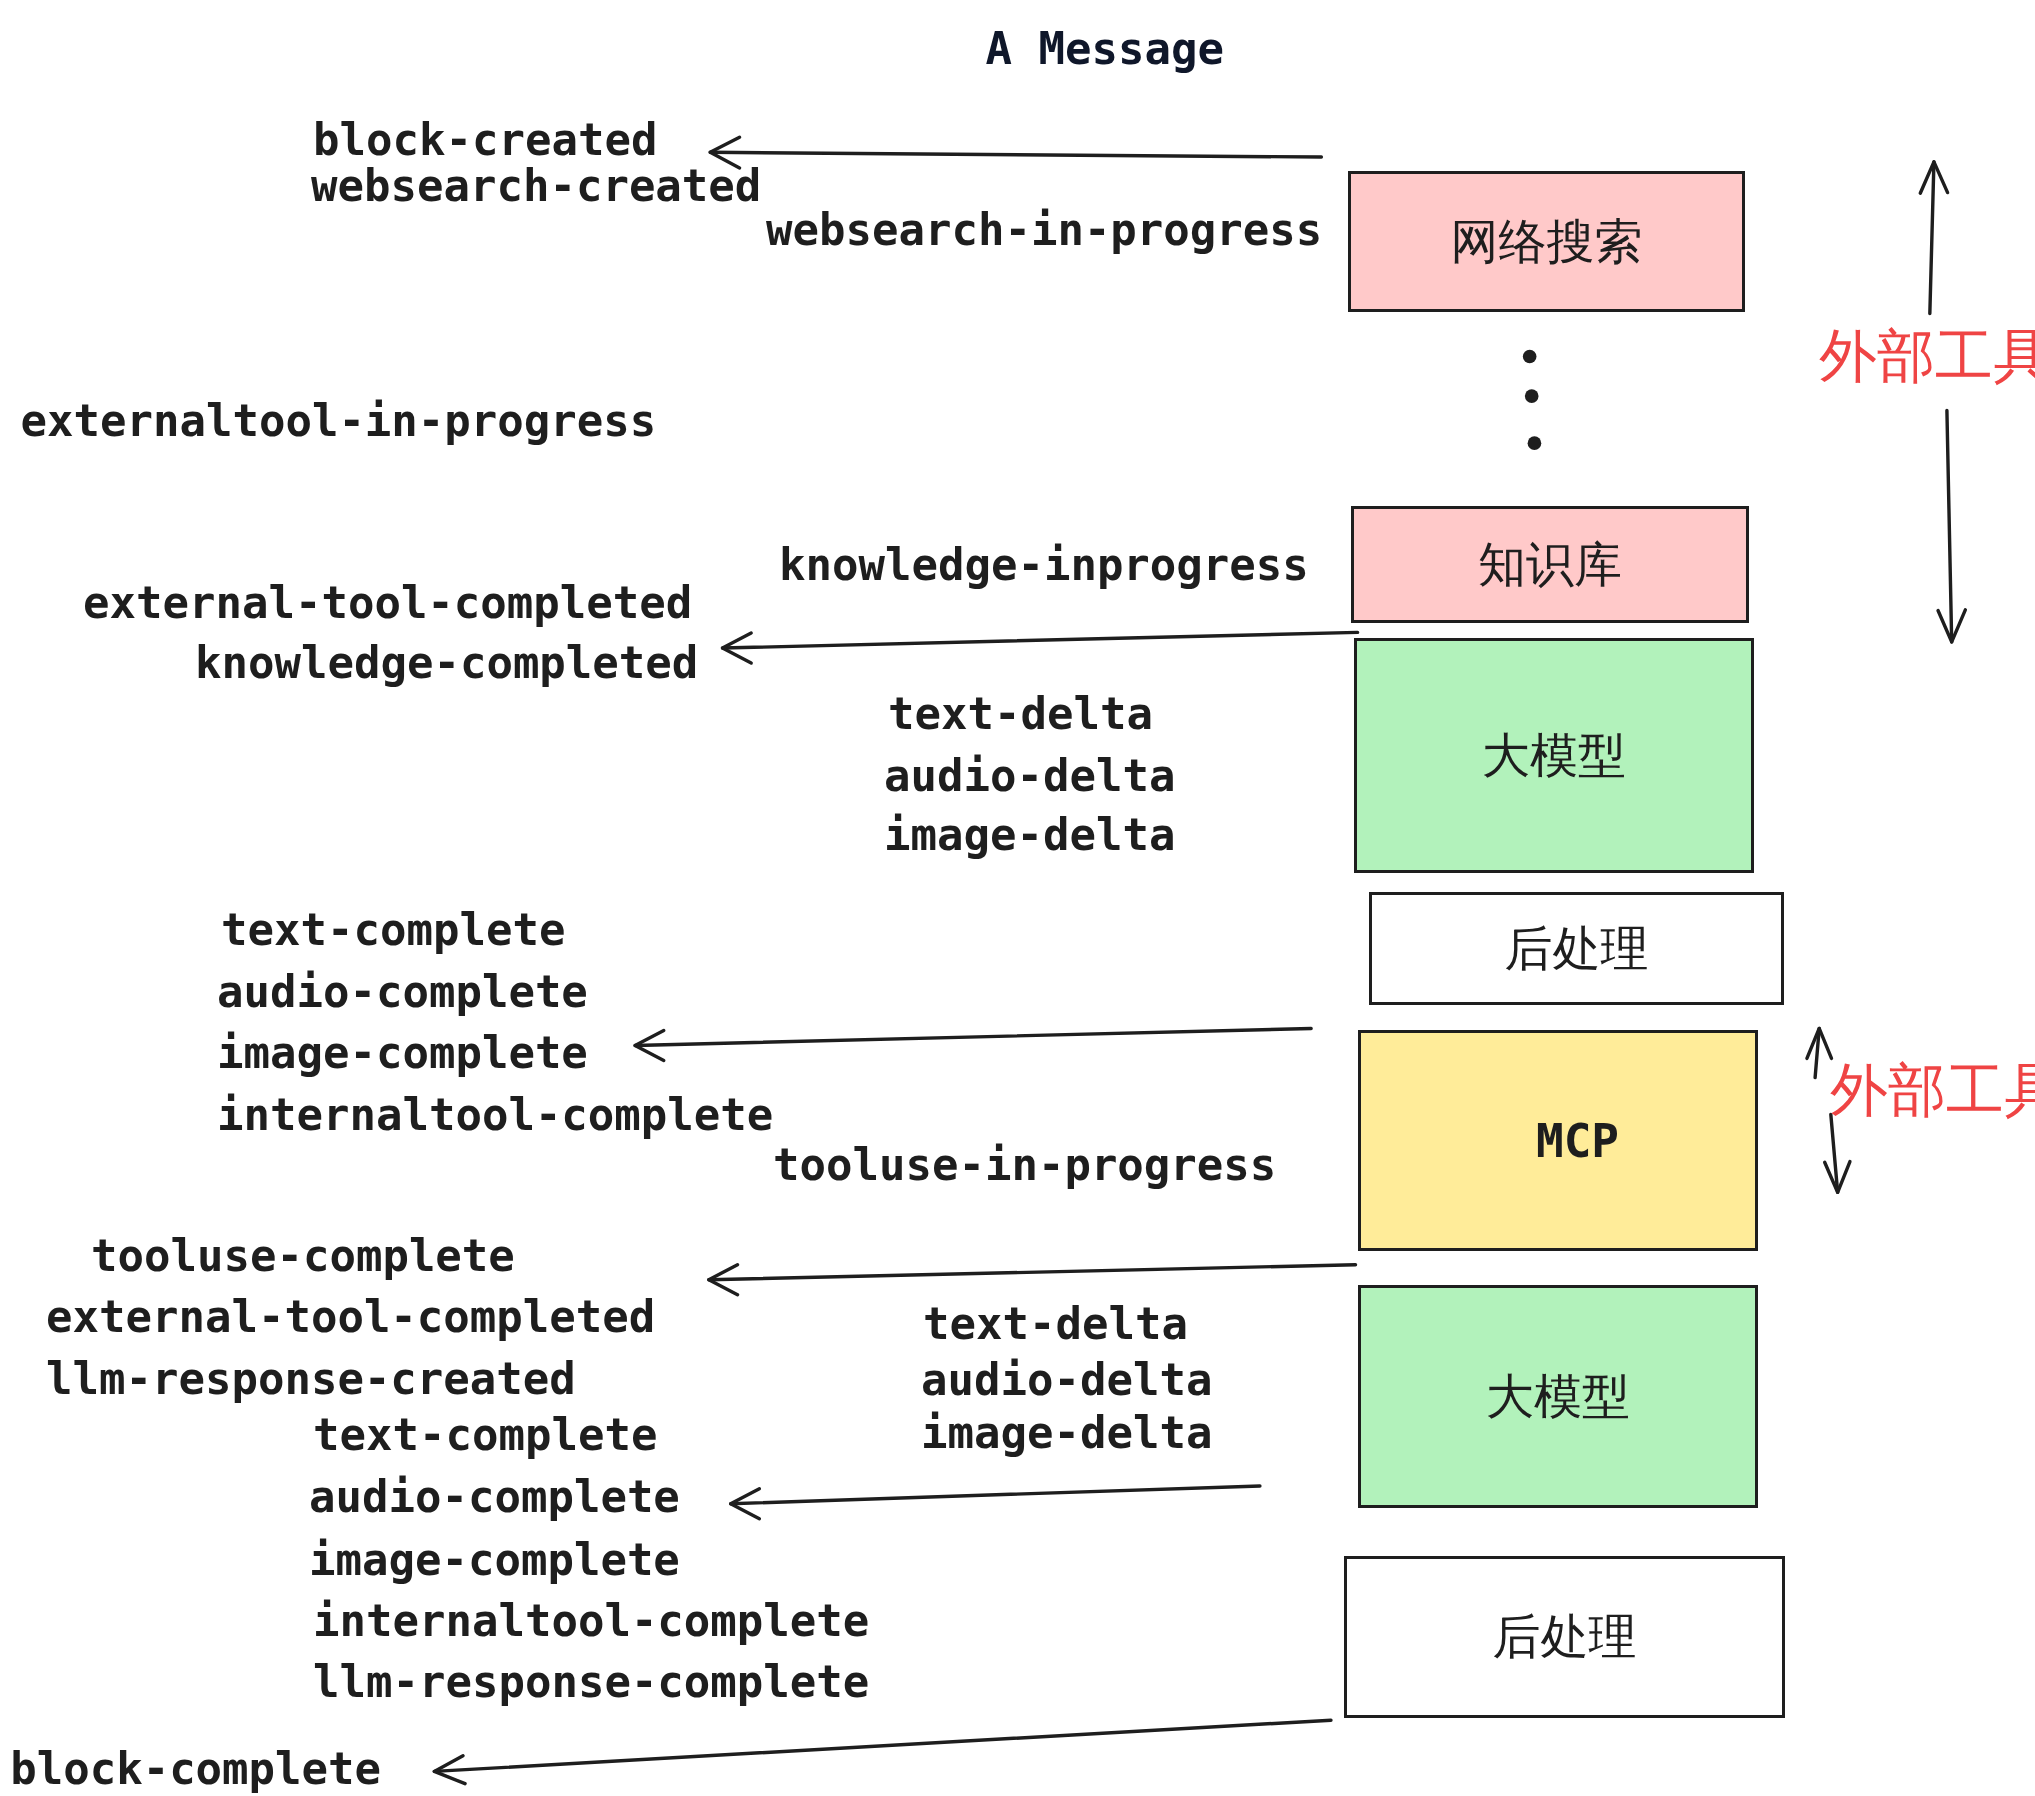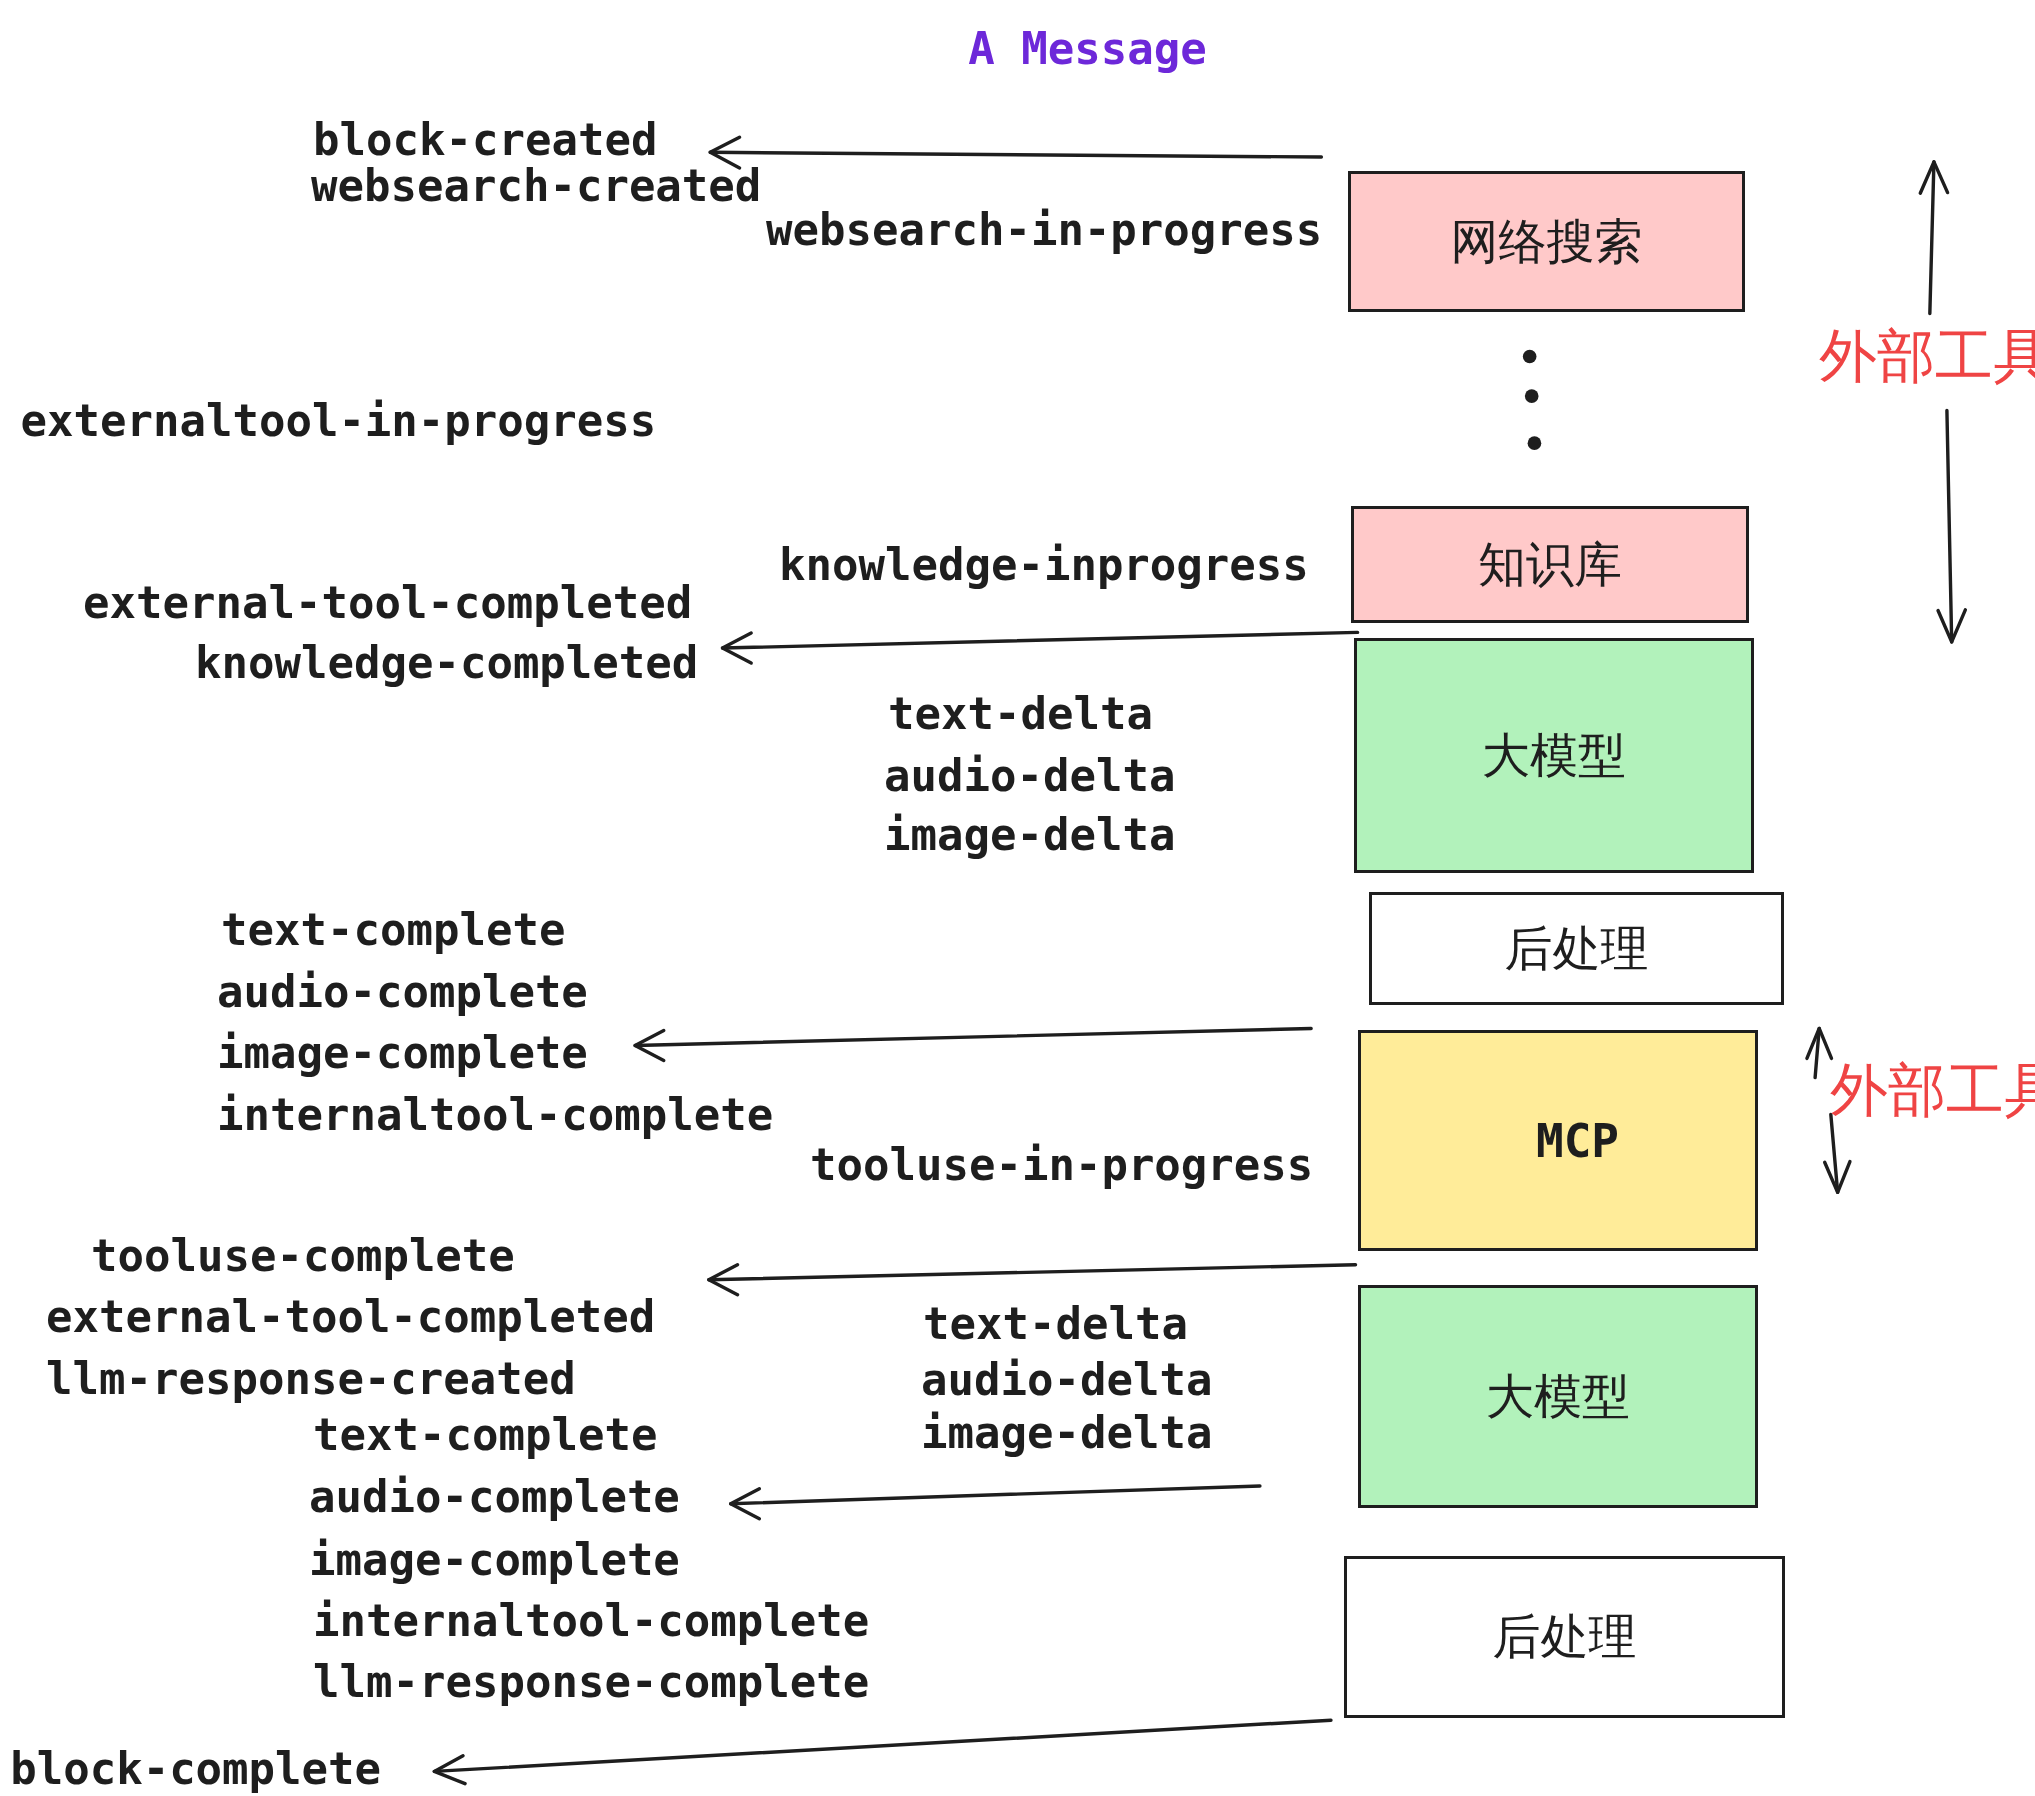--- a/index.html
+++ b/index.html
@@ -24,23 +24,23 @@
     font-size:44px;
     white-space:nowrap;
     color:#1e1e1e;
   }
   .title{
     position:absolute;
     height:61px;line-height:61px;
     font-family:"DejaVu Sans Mono", monospace;
     font-weight:bold;
     font-size:44px;
-    text-align:center;
+    text-align:right;
     white-space:nowrap;
-    color:#6d28d9;
+    color:#0f172a;
   }
   .box{
     position:absolute;
     border:3.4px solid #1e1e1e;
     box-sizing:border-box;
     display:flex;align-items:center;justify-content:center;
     font-family:"DejaVu Sans", sans-serif;
     font-size:48px;
     font-weight:500;
     color:#1e1e1e;
@@ -159,21 +159,21 @@
   <div class="evt" style="left:779px;top:534px;">knowledge-inprogress</div>
   <div class="evt" style="left:83px;top:572px;">external-tool-completed</div>
   <div class="evt" style="left:195px;top:632px;">knowledge-completed</div>
   <div class="evt" style="left:888px;top:683px;">text-delta</div>
   <div class="evt" style="left:884px;top:745px;">audio-delta</div>
   <div class="evt" style="left:884px;top:804px;">image-delta</div>
   <div class="evt" style="left:221px;top:899px;">text-complete</div>
   <div class="evt" style="left:217px;top:961px;">audio-complete</div>
   <div class="evt" style="left:217px;top:1022px;">image-complete</div>
   <div class="evt" style="left:217px;top:1084px;">internaltool-complete</div>
-  <div class="evt" style="left:773px;top:1134px;margin-left:37px;">tooluse-in-progress</div>
+  <div class="evt" style="left:773px;top:1134px;">tooluse-in-progress</div>
   <div class="evt" style="left:43px;top:1225px;margin-left:48px;">tooluse-complete</div>
   <div class="evt" style="left:46px;top:1286px;">external-tool-completed</div>
   <div class="evt" style="left:46px;top:1348px;">llm-response-created</div>
   <div class="evt" style="left:923px;top:1293px;">text-delta</div>
   <div class="evt" style="left:921px;top:1349px;">audio-delta</div>
   <div class="evt" style="left:921px;top:1402px;">image-delta</div>
   <div class="evt" style="left:313px;top:1404px;">text-complete</div>
   <div class="evt" style="left:309px;top:1466px;">audio-complete</div>
   <div class="evt" style="left:309px;top:1529px;">image-complete</div>
   <div class="evt" style="left:313px;top:1590px;">internaltool-complete</div>

